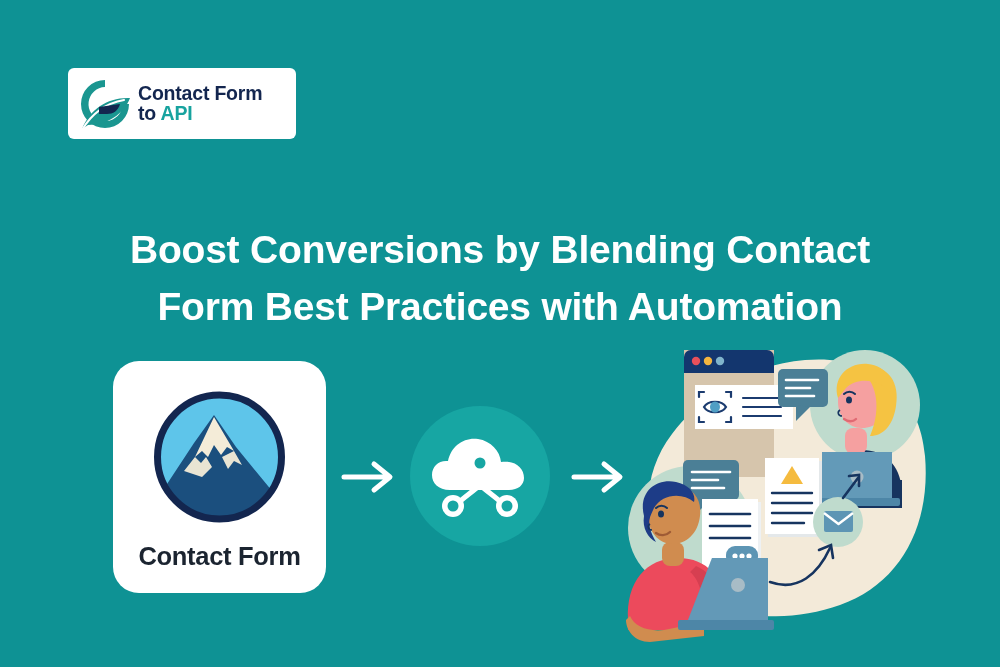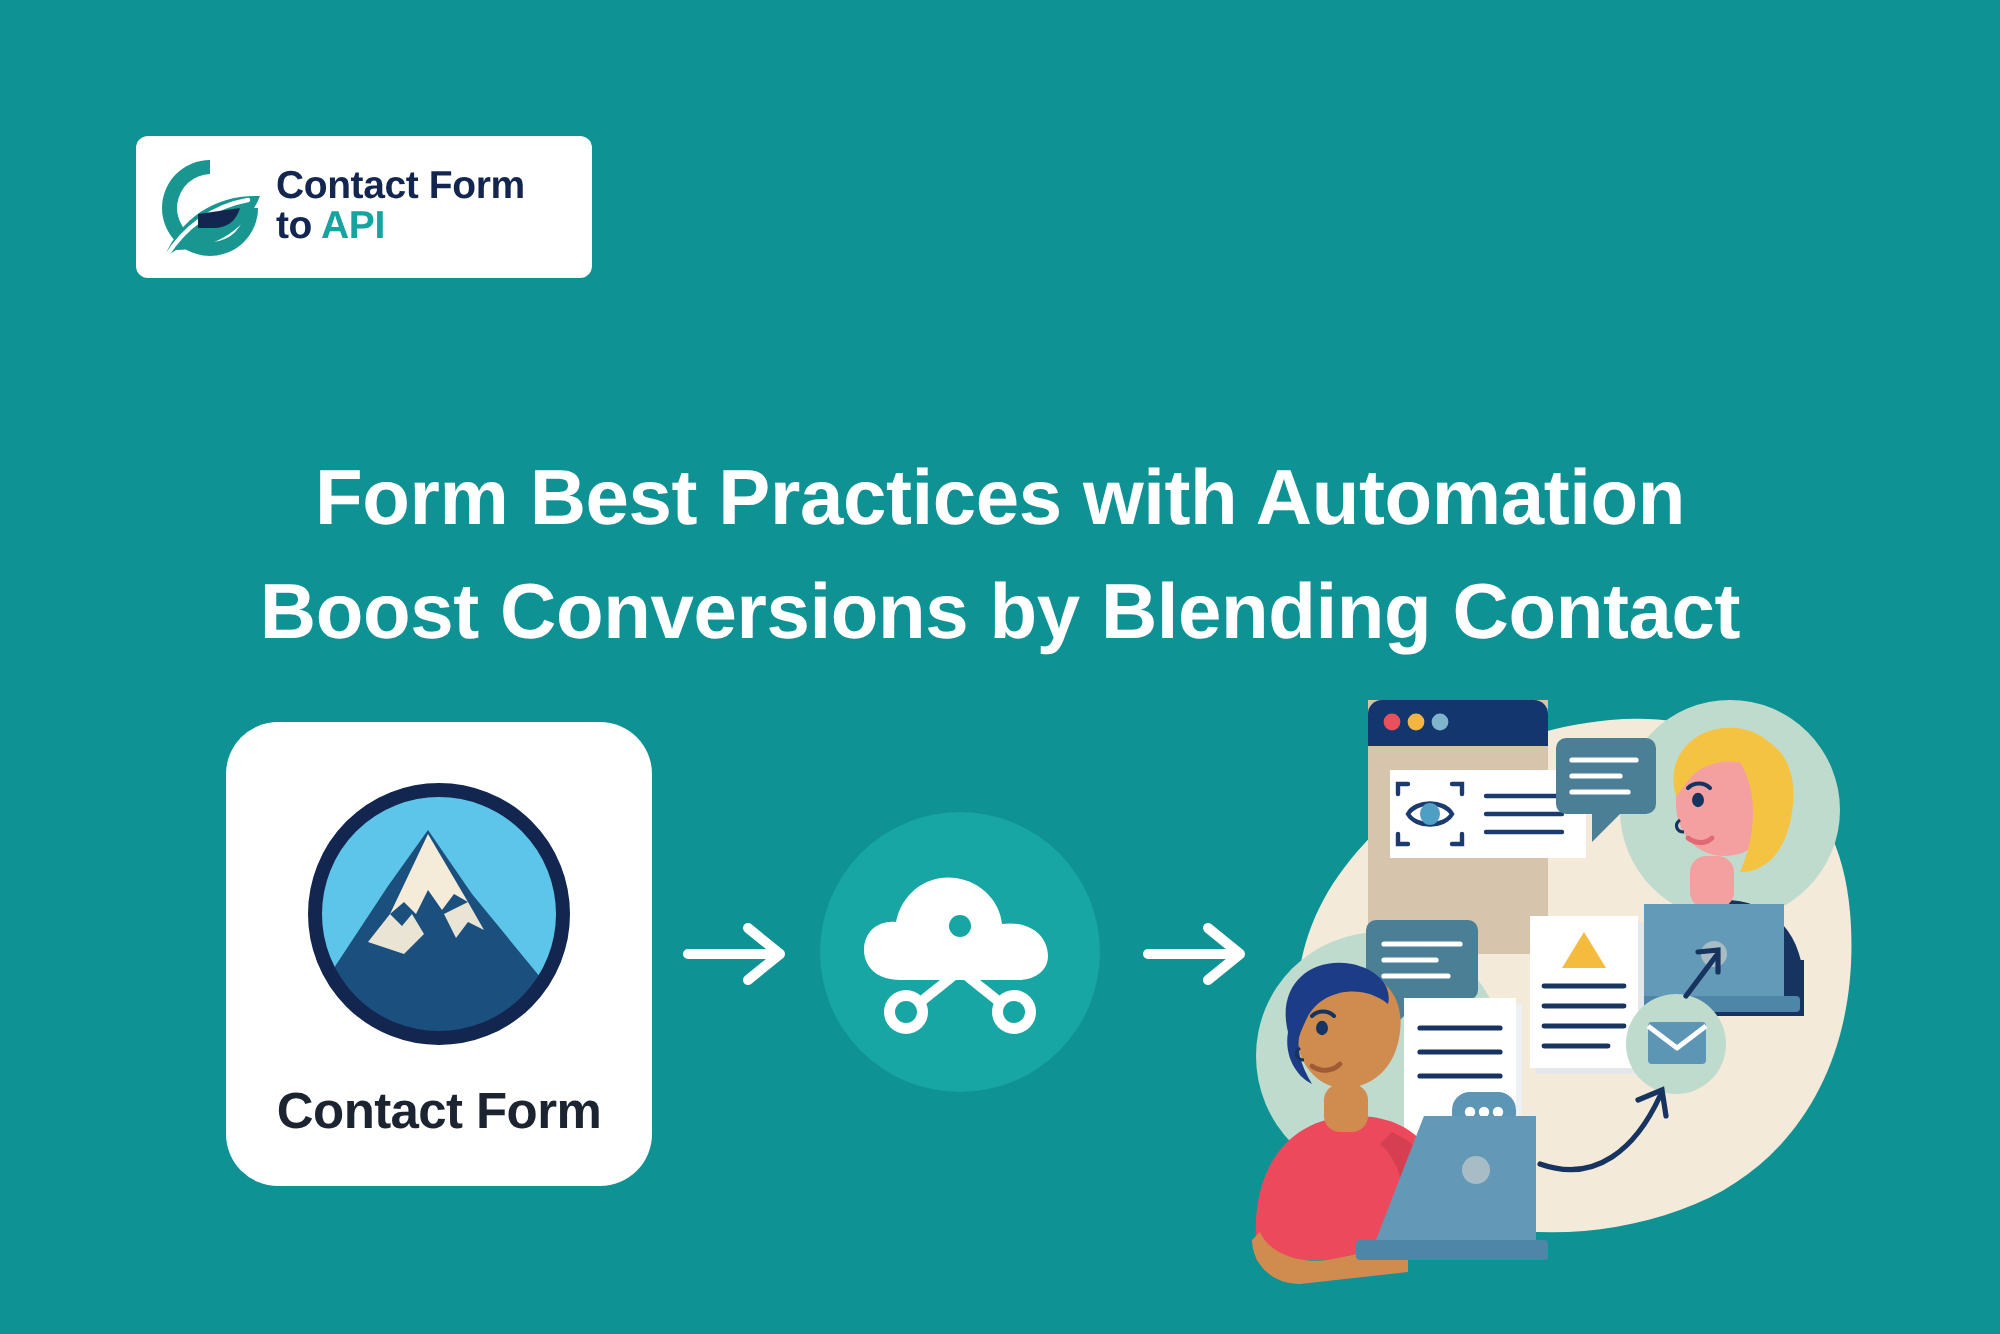--- a/index.html
+++ b/index.html
@@ -83,22 +83,22 @@
         <path d="M25 34 L46 31 C44 38 39 41 33 41 L25 41 Z" fill="#13264f"></path>
       </svg>
     </span>
     <span class="logo-words">
       <span class="logo-line1">Contact Form</span>
       <span class="logo-line2"><span class="logo-to">to </span><span class="logo-api">API</span></span>
     </span>
   </div>
 
   <h1 class="headline">
+    <span>Boost Conversions by Blending Contact</span>
     <span>Form Best Practices with Automation</span>
-    <span>Boost Conversions by Blending Contact</span>
   </h1>
 
   <div class="flow">
 
     <div class="cf-card">
       <span class="cf-logo">
         <svg viewBox="0 0 155 155" width="155" height="155" aria-hidden="true">
           <defs>
             <clipPath id="cfclip">
                 <circle cx="77.5" cy="72" r="62"></circle>

